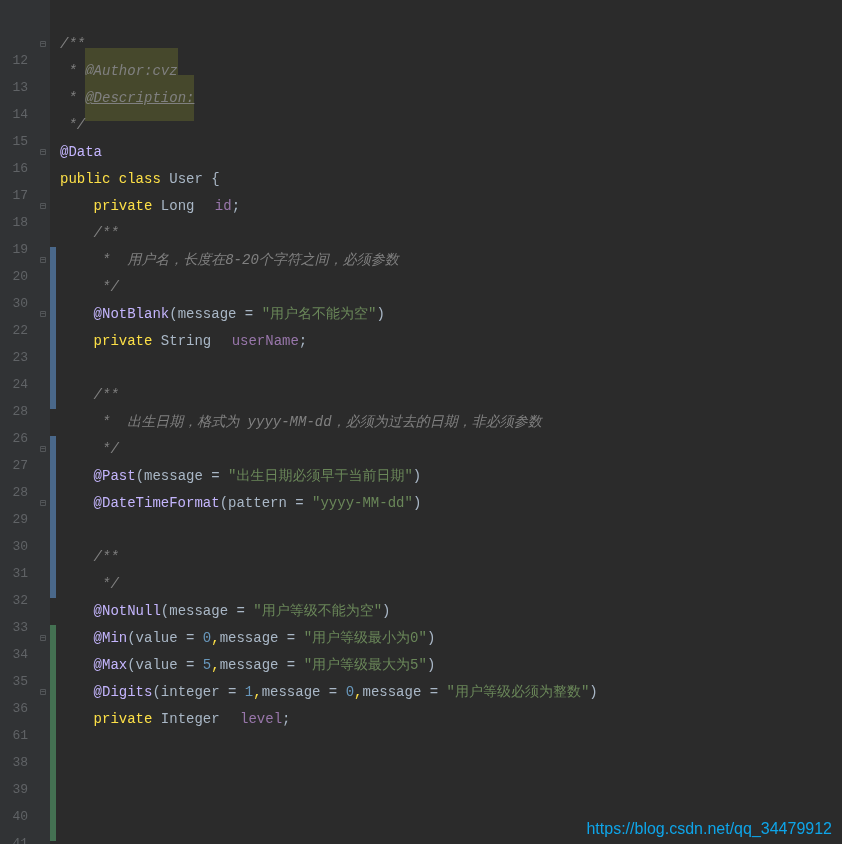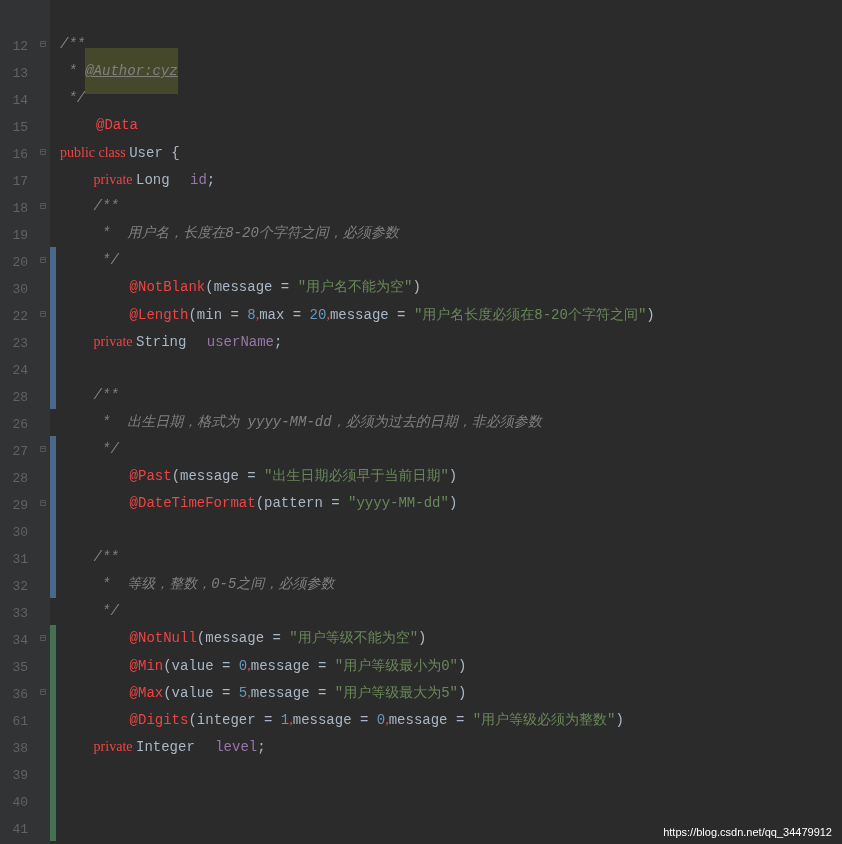--- a/index.html
+++ b/index.html
@@ -1,35 +1,35 @@
 <!DOCTYPE html>
 <html><head>
 <meta charset="utf-8">
 <style>
 * { margin:0; padding:0; box-sizing:border-box; }
 body { background:#2b2b2b; font-family:'Consolas','Monaco','Courier New',monospace; font-size:14px; overflow:hidden; width:842px; height:844px; position:relative; }
 .editor { display:flex; width:100%; height:100%; }
-.gutter { background:#313335; color:#606366; text-align:right; padding:6px 8px 4px 12px; user-select:none; min-width:36px; }
+.gutter { background:#313335; color:#606366; text-align:right; padding:20px 8px 4px 12px; user-select:none; min-width:36px; }
 .gutter div { height:27px; line-height:27px; font-size:13px; }
 .fold-col { background:#313335; width:14px; padding-top:4px; }
 .fold-col div { height:27px; line-height:27px; text-align:center; color:#606366; font-size:10px; }
 .change-col { width:6px; padding-top:4px; }
 .change-col div { height:27px; }
 .cm-blue { background:#4a688a; }
 .cm-green { background:#447152; }
 .code { flex:1; padding:4px 0 4px 4px; color:#a9b7c6; }
 .code .line { height:27px; line-height:27px; white-space:pre; }
-.kw { color:#ef4444;font-family:Liberation Serif, serif; }
+.kw { color:#fde047; }
 .str { color:#6a8759; }
 .num { color:#6897bb; }
 .comment { color:#808080; font-style:italic; }
 .hl-tag { background:#46482c; color:#808080; font-style:italic; text-decoration:underline; padding:15px 0; }
-.ann { color:#ef4444;margin-left:36px; }
+.ann { color:#c4b5fd; }
 .field { color:#9876aa;margin-left:12px; }
-.watermark { position:absolute; bottom:6px; right:10px; color:#ffffff; font-size:11px; font-family:Arial,sans-serif; font-style:normal; }
+.watermark { position:absolute; bottom:6px; right:10px; color:#0ea5e9; font-size:16px; font-family:Arial,sans-serif; font-style:normal; }
 </style>
 </head>
 <body>
 
 <div class="editor">
   <div class="gutter" id="gutter">
       <div></div>
       <div>12</div>
       <div>13</div>
       <div>14</div>
@@ -127,39 +127,38 @@
       <div class="cm-green"></div>
       <div class="cm-green"></div>
       <div class="cm-green"></div>
       <div class="cm-green"></div>
       <div></div>
     </div>
   <div class="code">
     <div class="line"></div>
     <div class="line"><span class="comment">/**</span></div>
     <div class="line"><span class="comment"> * </span><span class="hl-tag">@Author:cyz</span></div>
+    <div class="line"><span class="comment"> * </span><span class="hl-tag">@Description:</span></div>
     <div class="line"><span class="comment"> */</span></div>
     <div class="line"><span class="ann">@Data</span></div>
     <div class="line"><span class="kw">public </span><span class="kw">class </span><span>User {</span></div>
     <div class="line">    <span class="kw">private </span><span>Long </span><span class="field">id</span><span>;</span></div>
     <div class="line">    <span class="comment">/**</span></div>
     <div class="line">    <span class="comment"> *  用户名，长度在8-20个字符之间，必须参数</span></div>
     <div class="line">    <span class="comment"> */</span></div>
     <div class="line">    <span class="ann">@NotBlank</span><span>(message = </span><span class="str">"用户名不能为空"</span><span>)</span></div>
-    <div class="line">    <span class="ann">@Length</span><span>(min = </span><span class="num">8</span><span class="kw">,</span><span>max = </span><span class="num">20</span><span class="kw">,</span><span>message = </span><span class="str">"用户名长度必须在8-20个字符之间"</span><span>)</span></div>
     <div class="line">    <span class="kw">private </span><span>String </span><span class="field">userName</span><span>;</span></div>
     <div class="line"></div>
     <div class="line">    <span class="comment">/**</span></div>
     <div class="line">    <span class="comment"> *  出生日期，格式为 yyyy-MM-dd，必须为过去的日期，非必须参数</span></div>
     <div class="line">    <span class="comment"> */</span></div>
     <div class="line">    <span class="ann">@Past</span><span>(message = </span><span class="str">"出生日期必须早于当前日期"</span><span>)</span></div>
     <div class="line">    <span class="ann">@DateTimeFormat</span><span>(pattern = </span><span class="str">"yyyy-MM-dd"</span><span>)</span></div>
     <div class="line"></div>
     <div class="line">    <span class="comment">/**</span></div>
-    <div class="line">    <span class="comment"> *  等级，整数，0-5之间，必须参数</span></div>
     <div class="line">    <span class="comment"> */</span></div>
     <div class="line">    <span class="ann">@NotNull</span><span>(message = </span><span class="str">"用户等级不能为空"</span><span>)</span></div>
     <div class="line">    <span class="ann">@Min</span><span>(value = </span><span class="num">0</span><span class="kw">,</span><span>message = </span><span class="str">"用户等级最小为0"</span><span>)</span></div>
     <div class="line">    <span class="ann">@Max</span><span>(value = </span><span class="num">5</span><span class="kw">,</span><span>message = </span><span class="str">"用户等级最大为5"</span><span>)</span></div>
     <div class="line">    <span class="ann">@Digits</span><span>(integer = </span><span class="num">1</span><span class="kw">,</span><span>message = </span><span class="num">0</span><span class="kw">,</span><span>message = </span><span class="str">"用户等级必须为整数"</span><span>)</span></div>
     <div class="line">    <span class="kw">private </span><span>Integer </span><span class="field">level</span><span>;</span></div>
     <div class="line"></div>
   </div>
 </div>
 <div class="watermark">https://blog.csdn.net/qq_34479912</div>

